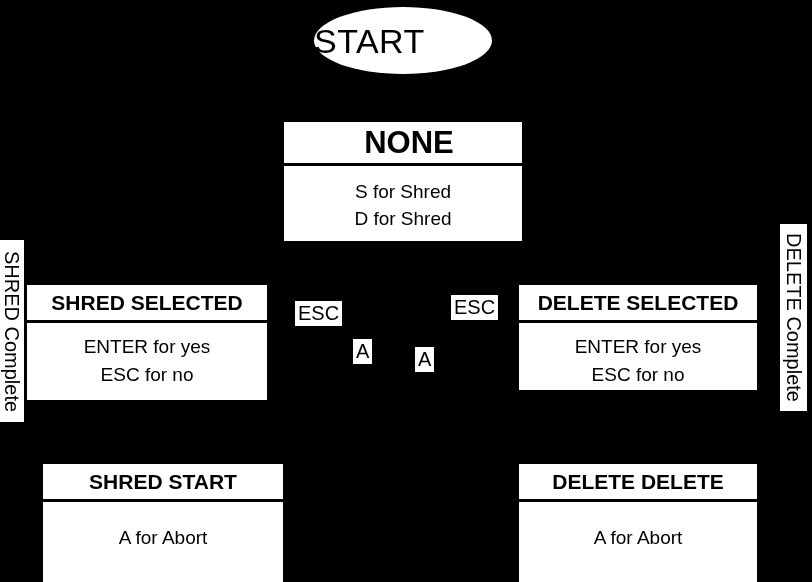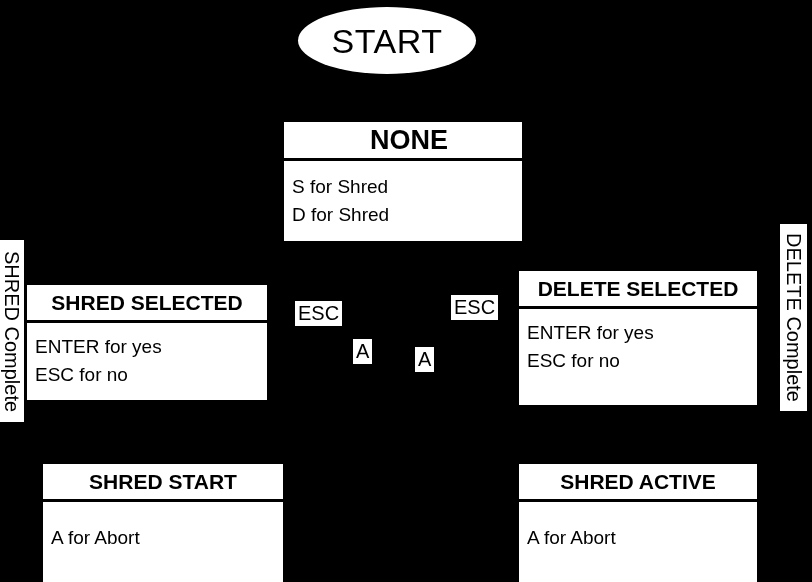--- a/index.html
+++ b/index.html
@@ -15,29 +15,28 @@
     position: relative;
     width: 812px;
     height: 582px;
     background: #000000;
     font-family: "Liberation Sans", sans-serif;
   }
 
   
   .start-node {
     position: absolute;
-    left: 298px;
+    left: 314px;
     top: 7px;
     width: 178px;
     height: 67px;
     background: #ffffff;
     border-radius: 50%;
     display: flex;
     align-items: center;
-    justify-content: center;
   }
   .start-node .start-label {
     color: #000000;
     font-size: 34px;
     font-weight: 400;
     letter-spacing: 0.5px;
     line-height: 1;
   }
 
   
@@ -54,33 +53,34 @@
     text-align: center;
     padding: 6px 8px 5px 8px;
     border-bottom: 3px solid #000000;
     line-height: 1.15;
     white-space: nowrap;
   }
   .state-body {
     color: #000000;
     font-size: 19px;
     font-weight: 400;
+    text-align: center;
     padding: 10px 8px 8px 8px;
     line-height: 1.45;
     flex: 1;
   }
   .state-body .line { display: block; white-space: nowrap; }
 
   
   #box-none           { left: 284px; top: 122px; width: 238px; height: 119px; }
-  #box-none .state-title { font-size: 27px; padding: 3px 8px 2px 20px; }
+  #box-none .state-title { font-size: 31px; padding: 3px 8px 2px 20px; }
   #box-none .state-body  { padding-top: 12px; }
 
   #box-shred-selected  { left: 27px;  top: 285px; width: 240px; height: 115px; }
-  #box-delete-selected { left: 519px; top: 271px; width: 238px; height: 134px; }
+  #box-delete-selected { left: 519px; top: 285px; width: 238px; height: 105px; }
 
   #box-shred-active    { left: 43px;  top: 464px; width: 240px; height: 130px; }
   #box-delete-active   { left: 519px; top: 464px; width: 238px; height: 130px; }
 
   #box-shred-active .state-body,
   #box-delete-active .state-body { padding-top: 22px; }
 
   
   .edge-label {
     position: absolute;
@@ -164,21 +164,21 @@
   </div>
 
   <div class="state-box" id="box-shred-active">
     <div class="state-title">SHRED START</div>
     <div class="state-body">
       <span class="line">A for Abort</span>
     </div>
   </div>
 
   <div class="state-box" id="box-delete-active">
-    <div class="state-title">SHRED ACTIVE</div>
+    <div class="state-title">DELETE DELETE</div>
     <div class="state-body">
       <span class="line">A for Abort</span>
     </div>
   </div>
 
   <div class="edge-label" id="label-esc-left">ESC</div>
 
   <div class="edge-label" id="label-esc-right">ESC</div>
 
   <div class="edge-label" id="label-a-left">A</div>

